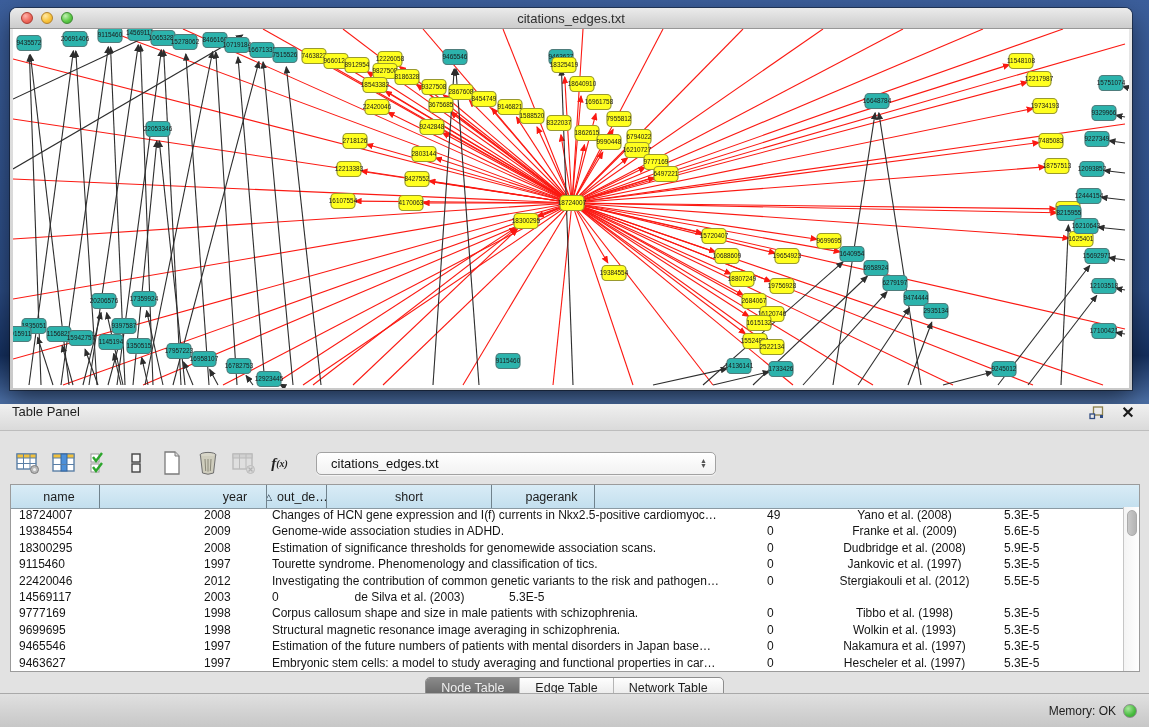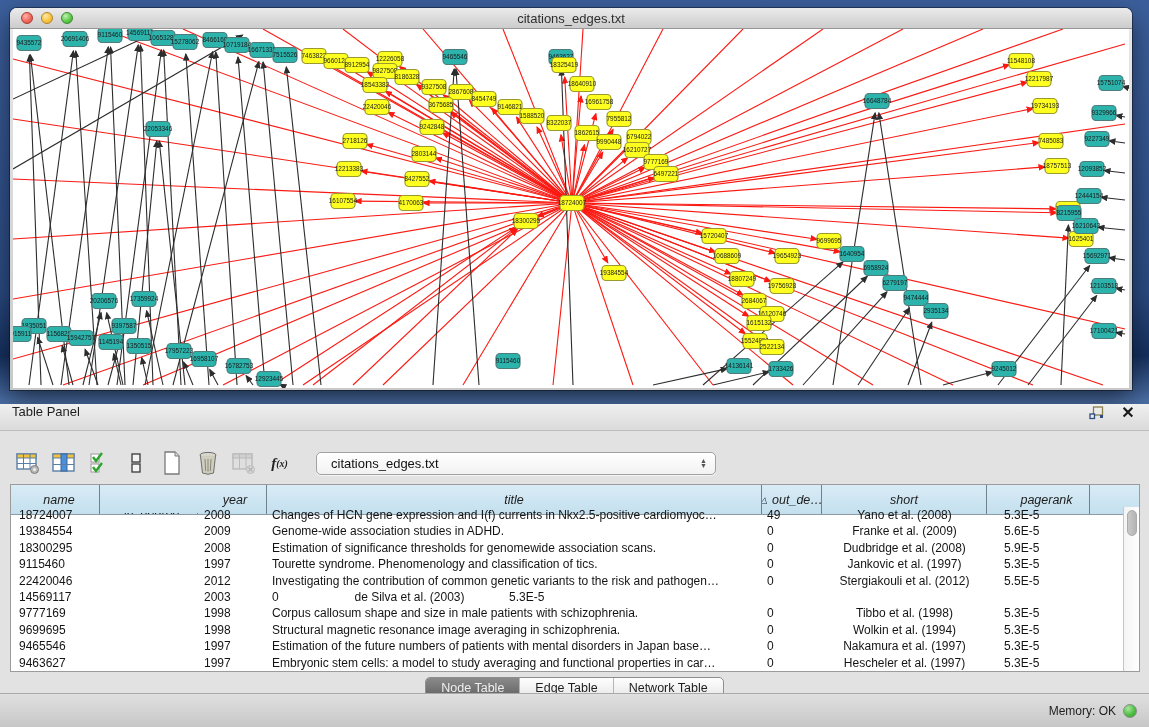--- a/index.html
+++ b/index.html
@@ -42,22 +42,22 @@
   .fx { font-size:15px; font-style:italic; font-family:"Liberation Serif", serif; font-weight:bold; color:#222; }
   .fx small { font-size:10px; }
   .combo { margin-left:14px; width:400px; height:23px; background:linear-gradient(#ffffff,#f2f2f2);
     border:1px solid #a2a2a2; border-radius:5px; display:flex; align-items:center;
     padding:0 8px 0 14px; font-size:13px; color:#111; box-shadow:0 1px 1px rgba(255,255,255,.7); }
   .combo-arrows { margin-left:auto; display:flex; flex-direction:column; align-items:center;
     font-size:7px; color:#555; line-height:.75; }
 
   .tablewrap { position:absolute; top:80px; left:10px; right:9px; bottom:55px;
     background:#fff; border:1px solid #9b9b9b; overflow:hidden; }
-  .thead { display:flex; height:30px; background:linear-gradient(#d9ecf6,#c3dfee);
-    border-bottom:1px solid #8b9aa3; font-size:12.5px; color:#1c1c1c;font-style:italic; }
+  .thead { display:flex; height:24px; background:linear-gradient(#d9ecf6,#c3dfee);
+    border-bottom:1px solid #8b9aa3; font-size:12.5px; color:#1c1c1c; }
   .th { display:flex; align-items:center; justify-content:center; border-right:1px solid #70828c;
     overflow:hidden; white-space:nowrap; }
   .th:last-child { border-right:1px solid #70828c; }
   .sort-tri { font-size:9px; margin-right:5px; color:#123; }
   .tbody { position:absolute; top:22px; left:0; right:16px; bottom:0; overflow:hidden; }
   .tr { display:flex; height:16.4px; font-size:12px; color:#141414; }
   .td { overflow:hidden; white-space:nowrap; padding-left:5px; line-height:16.4px; }
   .c0{width:89px; padding-left:8px;} .c1{width:98px; padding-left:6px;margin-top:28px;} .c2{width:69px; padding-left:6px;}
   .c3{width:495px;} .c4{width:60px;} .c5{width:165px; text-align:center; padding-left:0;}
   .c6{width:103px; padding-left:17px;}
@@ -752,23 +752,20 @@
       <div class="thead" id="thead">
           <div class="th c0">
             <span>name</span>
           </div>
           <div class="th c1">
             <span>in_degree</span>
           </div>
           <div class="th c2">
             <span>year</span>
           </div>
-          <div class="th c3">
-            <span>title</span>
-          </div>
           <div class="th c4">
             <span class="sort-tri">△</span>
             <span>out_de…</span>
           </div>
           <div class="th c5">
             <span>short</span>
           </div>
           <div class="th c6">
             <span>pagerank</span>
           </div>
@@ -835,21 +832,21 @@
             <div class="td c4">0</div>
             <div class="td c5">Tibbo et al. (1998)</div>
             <div class="td c6">5.3E-5</div>
           </div>
           <div class="tr">
             <div class="td c0">9699695</div>
             <div class="td c1">1</div>
             <div class="td c2">1998</div>
             <div class="td c3">Structural magnetic resonance image averaging in schizophrenia.</div>
             <div class="td c4">0</div>
-            <div class="td c5">Wolkin et al. (1994)</div>
+            <div class="td c5">Wolkin et al. (1993)</div>
             <div class="td c6">5.3E-5</div>
           </div>
           <div class="tr">
             <div class="td c0">9465546</div>
             <div class="td c1">1</div>
             <div class="td c2">1997</div>
             <div class="td c3">Estimation of the future numbers of patients with mental disorders in Japan base…</div>
             <div class="td c4">0</div>
             <div class="td c5">Nakamura et al. (1997)</div>
             <div class="td c6">5.3E-5</div>

